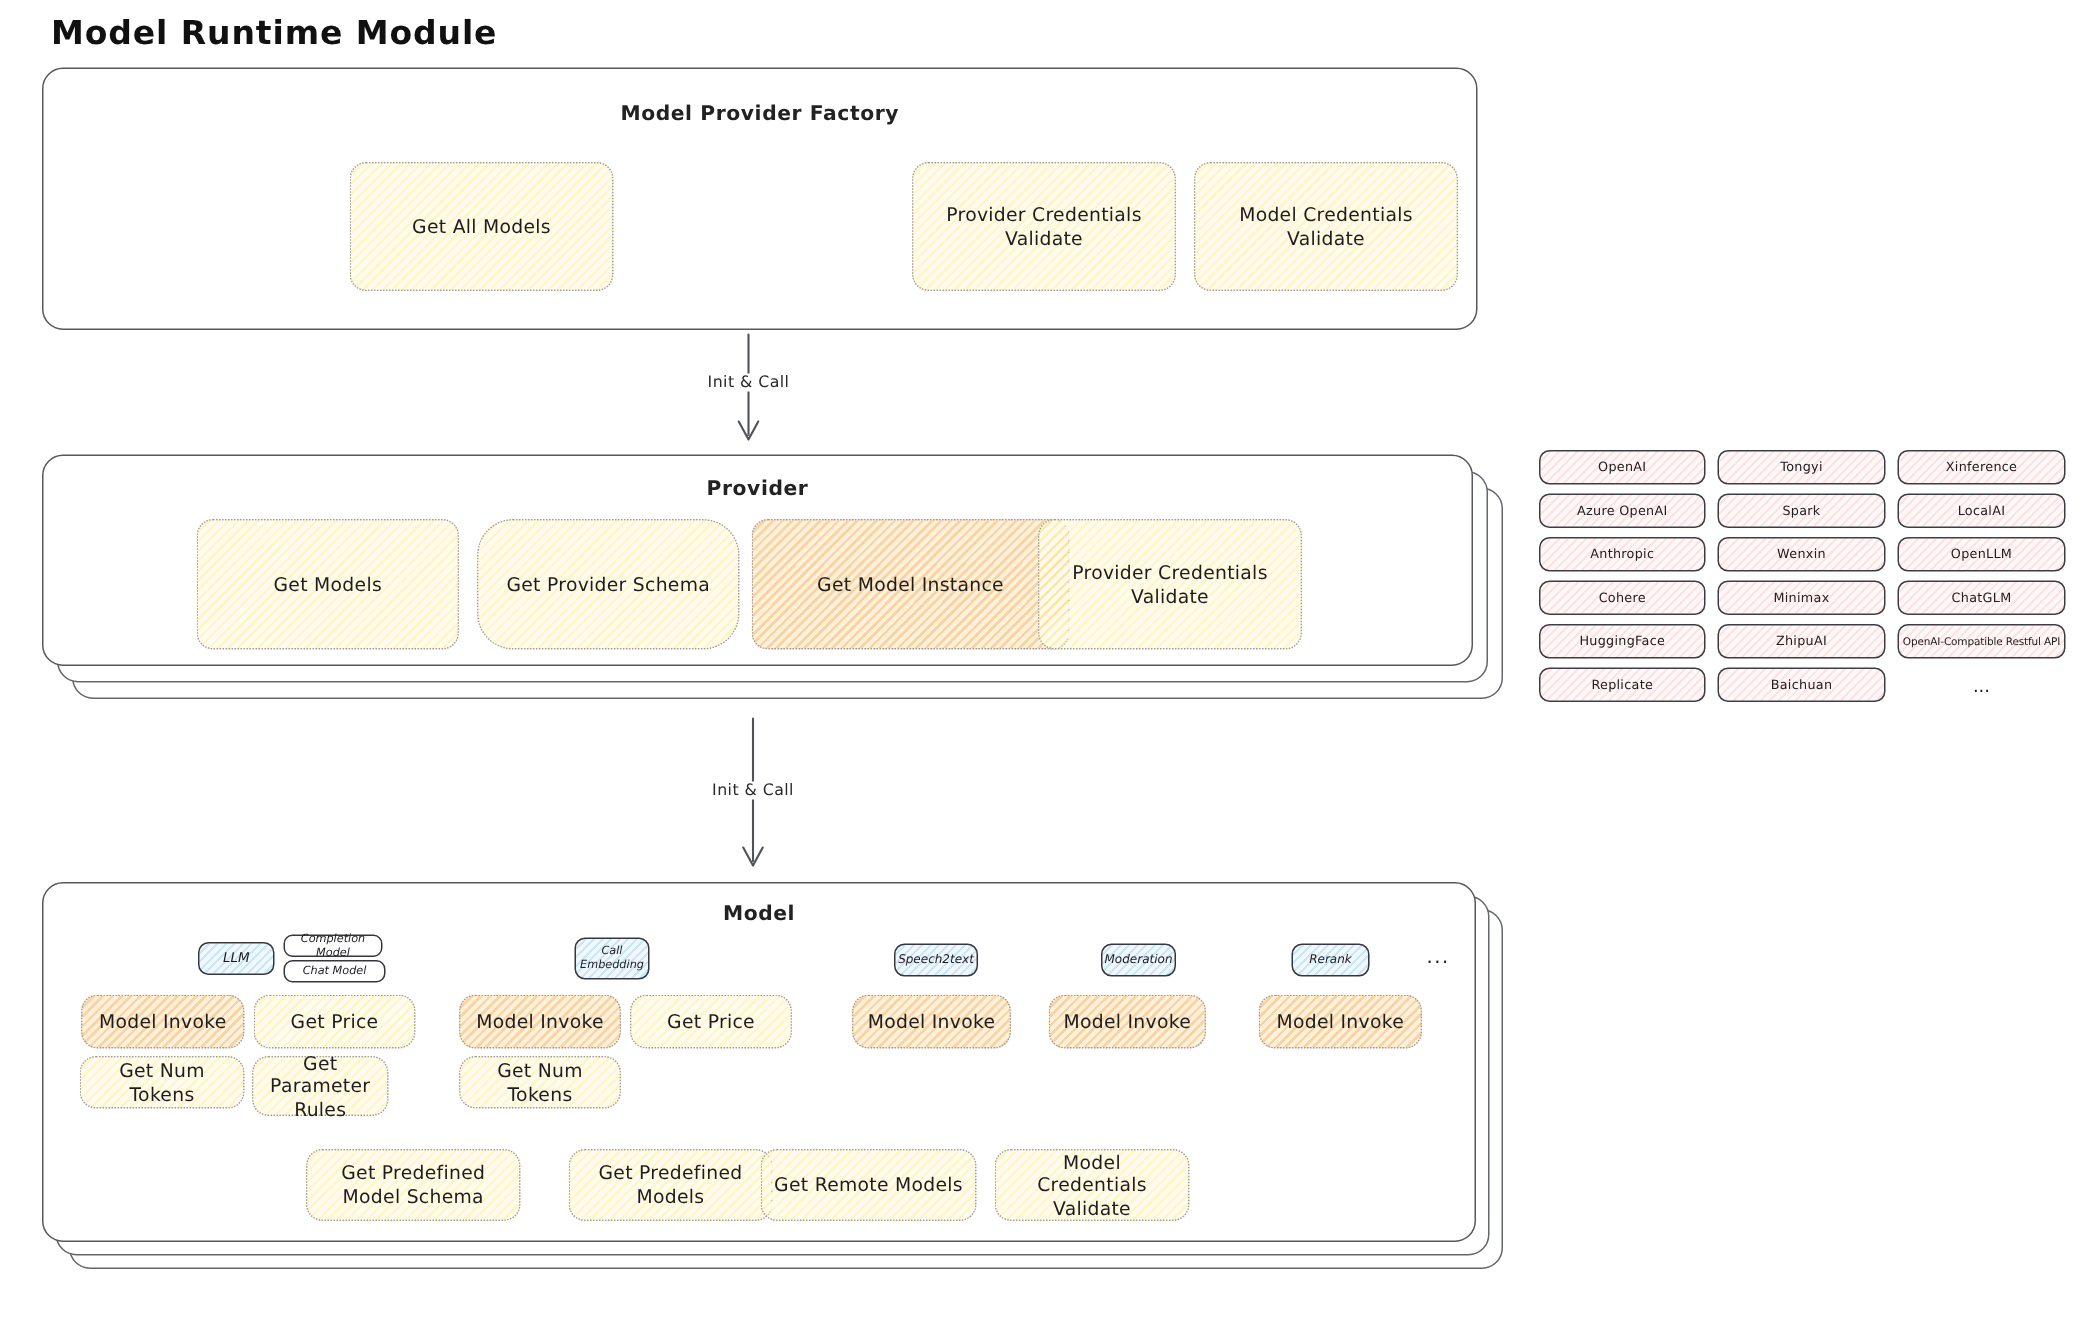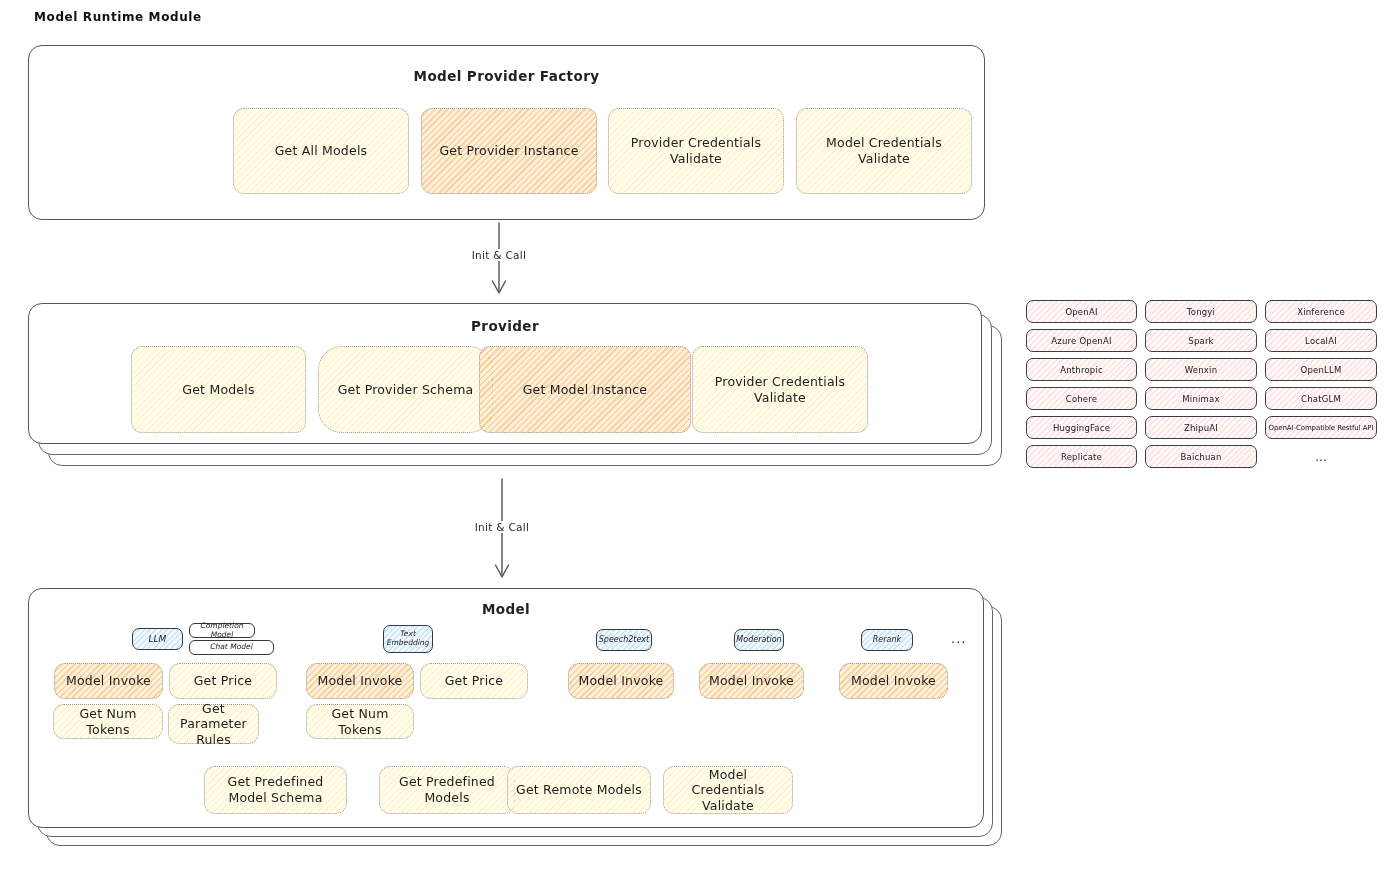--- a/index.html
+++ b/index.html
@@ -85,53 +85,52 @@
 
   
   .arrow-label {
     position:absolute; transform:translateX(-50%);
     background:#fff; padding:0 5px; font-size:10.5px; letter-spacing:.3px;
     color:#2a2a2a; white-space:nowrap;
   }
 
   #page-title {
     position:absolute; left:34px; top:10px;
-    font-size:12px; font-weight:600; letter-spacing:.6px; color:#111;
+    font-size:22px; font-weight:600; letter-spacing:.6px; color:#111;
   }
   .dots { position:absolute; font-size:13px; color:#1d1d1d; letter-spacing:1px; }
 </style>
 </head>
 <body>
 
 <div id="canvas">
 
   <div id="page-title">Model Runtime Module</div>
 
   <div class="sheet" style="left:28px; top:45px; width:957px; height:175px;">
     <div class="section-title" style="top:22px;">Model Provider Factory</div>
 
     <div class="fn hatch-yellow" style="left:204px; top:62px; width:176px; height:86px;">Get All Models</div>
-    <div class="fn hatch-orange" style="left:392px; top:62px; width:176px; height:86px;">Get Provider Instance</div>
     <div class="fn hatch-yellow" style="left:579px; top:62px; width:176px; height:86px;">Provider Credentials Validate</div>
     <div class="fn hatch-yellow" style="left:767px; top:62px; width:176px; height:86px;">Model Credentials Validate</div>
   </div>
 
   <svg class="abs" style="left:489px; top:222px;" width="20" height="76" viewBox="0 0 20 76">
     <path d="M10 1 V68 M3.5 59 L10 71 L16.5 59" stroke="#4f5256" stroke-width="1.4" fill="none" stroke-linecap="round" stroke-linejoin="round"></path>
   </svg>
   <div class="arrow-label" style="left:499px; top:249px;">Init &amp; Call</div>
 
   <div class="stack-layer" style="left:48px; top:325px; width:954px; height:141px;"></div>
   <div class="stack-layer" style="left:38px; top:314px; width:954px; height:141px;"></div>
   <div class="sheet" style="left:28px; top:303px; width:954px; height:141px;">
     <div class="section-title" style="top:14px;">Provider</div>
 
     <div class="fn hatch-yellow" style="left:102px; top:42px; width:175px; height:87px;">Get Models</div>
     <div class="fn hatch-yellow" style="left:289px; top:42px; width:175px; height:87px;border-radius:24px;">Get Provider Schema</div>
-    <div class="fn hatch-orange" style="left:450px; top:42px; width:212px; height:87px;">Get Model Instance</div>
+    <div class="fn hatch-orange" style="left:472px; top:42px; width:212px; height:87px;">Get Model Instance</div>
     <div class="fn hatch-yellow" style="left:663px; top:42px; width:176px; height:87px;">Provider Credentials Validate</div>
   </div>
 
   <div id="providers-grid">
       <div class="provider-chip hatch-pink">OpenAI</div>
       <div class="provider-chip hatch-pink">Tongyi</div>
       <div class="provider-chip hatch-pink">Xinference</div>
       <div class="provider-chip hatch-pink">Azure OpenAI</div>
       <div class="provider-chip hatch-pink">Spark</div>
       <div class="provider-chip hatch-pink">LocalAI</div>
@@ -154,22 +153,22 @@
   </svg>
   <div class="arrow-label" style="left:502px; top:521px;">Init &amp; Call</div>
 
   <div class="stack-layer" style="left:46px; top:606px; width:956px; height:240px;"></div>
   <div class="stack-layer" style="left:37px; top:597px; width:956px; height:240px;"></div>
   <div class="sheet" style="left:28px; top:588px; width:956px; height:240px;">
     <div class="section-title" style="top:12px;">Model</div>
 
     <div class="tag hatch-blue" style="left:103px; top:39px; width:51px; height:22px; font-size:9px;">LLM</div>
     <div class="tag plain" style="left:160px; top:34px; width:66px; height:15px; font-size:7.5px;">Completion Model</div>
-    <div class="tag plain" style="left:160px; top:51px; width:85px; height:15px; font-size:7.5px;">Chat Model</div>
-    <div class="tag hatch-blue" style="left:354px; top:36px; width:50px; height:28px; font-size:7.5px; padding:1px 3px;">Text Embedding</div>
+    <div class="tag plain" style="left:160px; top:51px; width:68px; height:15px; font-size:7.5px;">Chat Model</div>
+    <div class="tag hatch-blue" style="left:354px; top:36px; width:50px; height:28px; font-size:7.5px; padding:1px 3px;">Call Embedding</div>
     <div class="tag hatch-blue" style="left:567px; top:40px; width:56px; height:22px;">Speech2text</div>
     <div class="tag hatch-blue" style="left:705px; top:40px; width:50px; height:22px;">Moderation</div>
     <div class="tag hatch-blue" style="left:832px; top:40px; width:52px; height:22px;">Rerank</div>
     <div class="dots" style="left:922px; top:42px;">...</div>
 
     <div class="fn hatch-orange" style="left:25px; top:74px; width:109px; height:36px;">Model Invoke</div>
     <div class="fn hatch-yellow" style="left:140px; top:74px; width:108px; height:36px;">Get Price</div>
     <div class="fn hatch-orange" style="left:277px; top:74px; width:108px; height:36px;">Model Invoke</div>
     <div class="fn hatch-yellow" style="left:391px; top:74px; width:108px; height:36px;">Get Price</div>
     <div class="fn hatch-orange" style="left:539px; top:74px; width:106px; height:36px;">Model Invoke</div>

